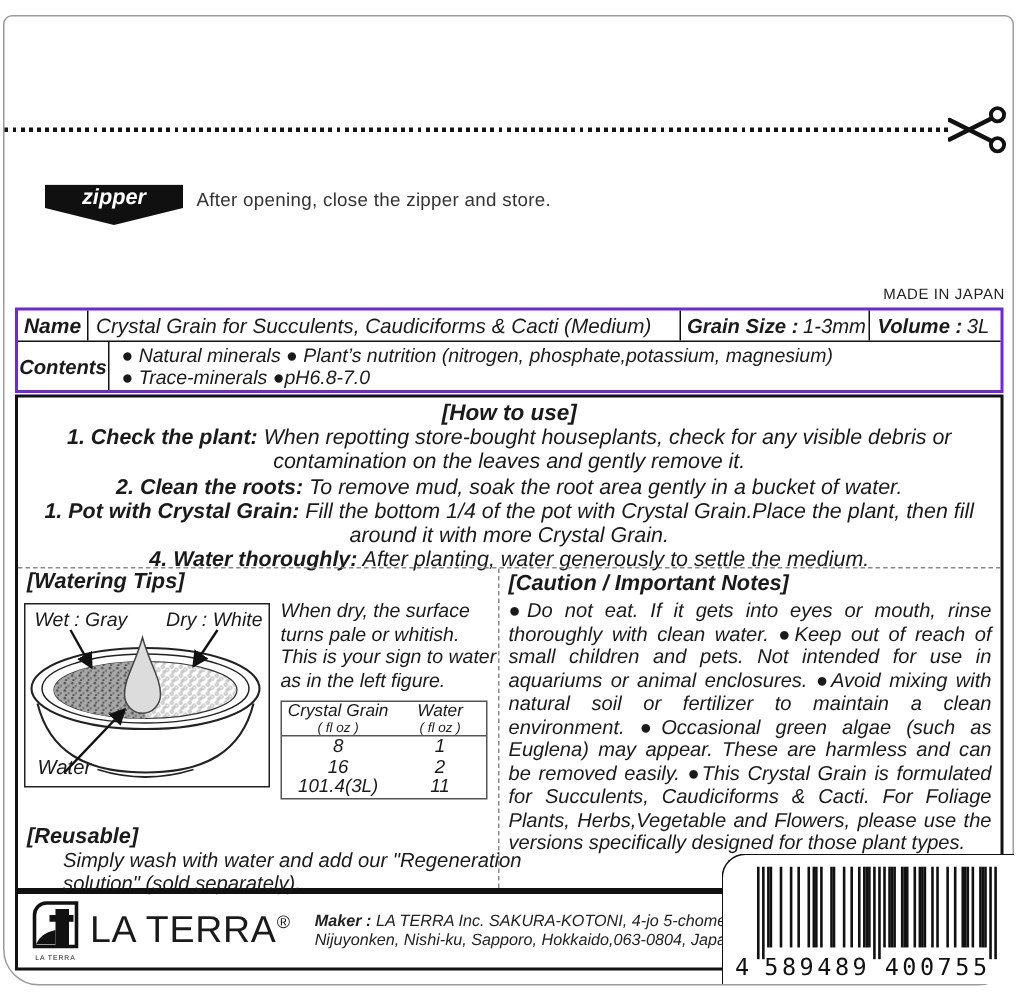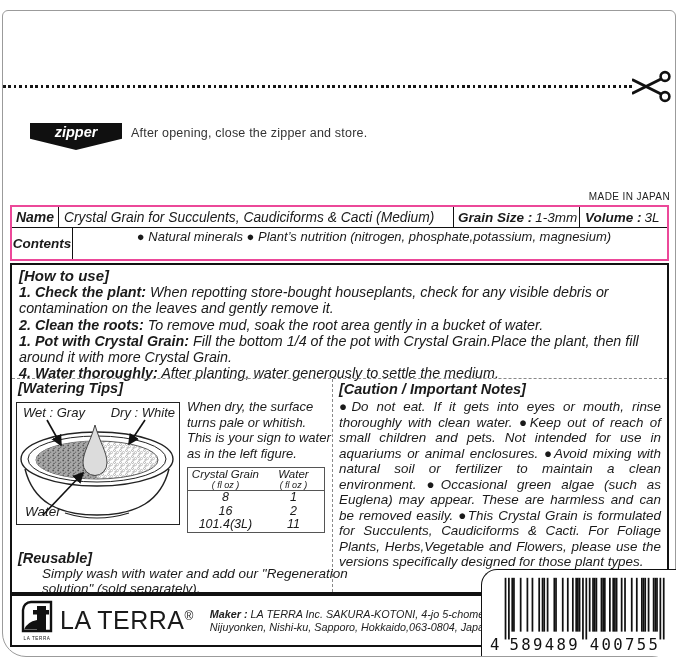--- a/index.html
+++ b/index.html
@@ -20,38 +20,38 @@
   
   #zipper-badge { left:30px; top:123px; width:92px; height:27px; background:#101010;
     clip-path:polygon(0 0,100% 0,100% 58%,50% 100%,0 58%);
     color:#fff; font-style:italic; font-weight:bold; font-size:14.5px;
     display:flex; justify-content:center; padding-top:1px; }
   #zipper-note { left:131px; top:126px; font-size:12.5px; color:#333; letter-spacing:.2px; }
 
   #made-in { left:469px; top:191px; width:201px; text-align:right; font-size:10px; letter-spacing:.4px; color:#222; }
 
   
-  #spec { left:10px; top:205px; width:659px; border:2px solid #ec4899; font-style:italic; }
+  #spec { left:10px; top:205px; width:659px; border:2px solid #6d28d9; font-style:italic; }
   .spec-row { display:flex; }
   .spec-row.r1 { height:21px; border-bottom:1.8px solid #111; }
   .spec-row.r2 { min-height:31px; }
   .cell { display:flex; align-items:center; }
   .c-name { width:47px; border-right:1.8px solid #111; font-weight:bold; font-size:14px; justify-content:center; }
   .c-prod { flex:1; border-right:1.8px solid #111; font-size:13.8px; padding-left:5px; }
   .c-grain { width:126px; border-right:1.8px solid #111; font-size:13.5px; padding-left:4px; }
   .c-vol { width:87px; font-size:13.5px; padding-left:5px; }
   .c-grain b, .c-vol b { margin-right:3px; }
   .c-contents { width:61px; border-right:1.8px solid #111; font-weight:bold; font-size:13.5px; justify-content:center; }
   .c-contval { flex:1; font-size:13px; line-height:15px; padding:1px 0 1px 8px;
-    display:flex; flex-direction:row; justify-content:center; }
+    display:flex; flex-direction:column; justify-content:center; }
 
   
   #content { left:10px; top:263px; width:659px; height:331px; border:2px solid #111; }
   #howto { position:absolute; left:0; right:0; top:0; padding:3px 7px 0 7px;
-    font-style:italic; font-size:14.3px; line-height:16.2px; }
+    font-style:italic; font-size:14.3px; line-height:16.2px;text-align:center; }
   .sec-title { font-weight:bold; font-style:italic; font-size:15px; }
   #howto .step b { font-style:italic; }
   #divider-h { position:absolute; left:0; right:0; top:113px; border-top:1.6px dashed #8a8a8a; }
   #columns { position:absolute; left:0; right:0; top:114px; bottom:0; display:flex; }
   #col-left { width:321px; border-right:1.6px dashed #8a8a8a; position:relative; }
   #col-right { flex:1; position:relative; padding:2px 6px 0 6px; }
 
   
   #wt-title { position:absolute; left:6px; top:1px; font-size:14.5px; }
   #illus { position:absolute; left:4px; top:23px; width:164px; height:123px; border:1.6px solid #222; background:#fff; }
@@ -125,20 +125,21 @@
       </div>
       <div class="cell c-vol">
         <b>Volume :</b>
         <span>3L</span>
       </div>
     </div>
     <div class="spec-row r2">
       <div class="cell c-contents">Contents</div>
       <div class="c-contval">
         <div>● Natural minerals  ● Plant’s nutrition (nitrogen, phosphate,potassium, magnesium)</div>
+        <div>● Trace-minerals  ●pH6.8-7.0</div>
       </div>
     </div>
   </div>
 
   <div id="content" class="abs">
 
     <div id="howto">
       <div class="sec-title">[How to use]</div>
       <p class="step"><b>1. Check the plant:</b><span> When repotting store-bought houseplants, check for any visible debris or contamination on the leaves and gently remove it.</span></p>
       <p class="step"><b>2. Clean the roots:</b><span> To remove mud, soak the root area gently in a bucket of water.</span></p>

